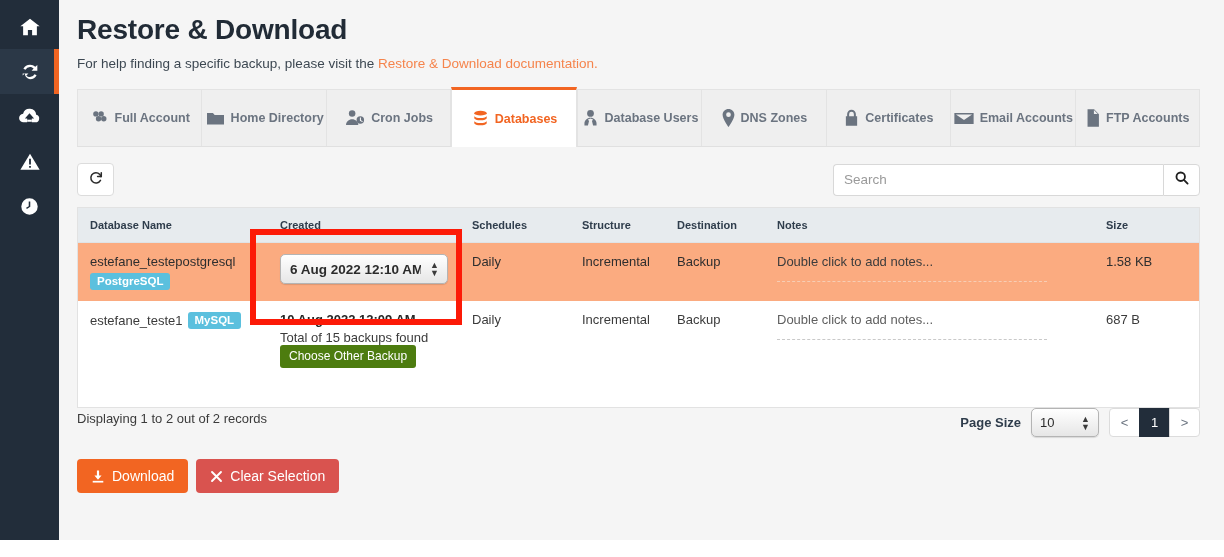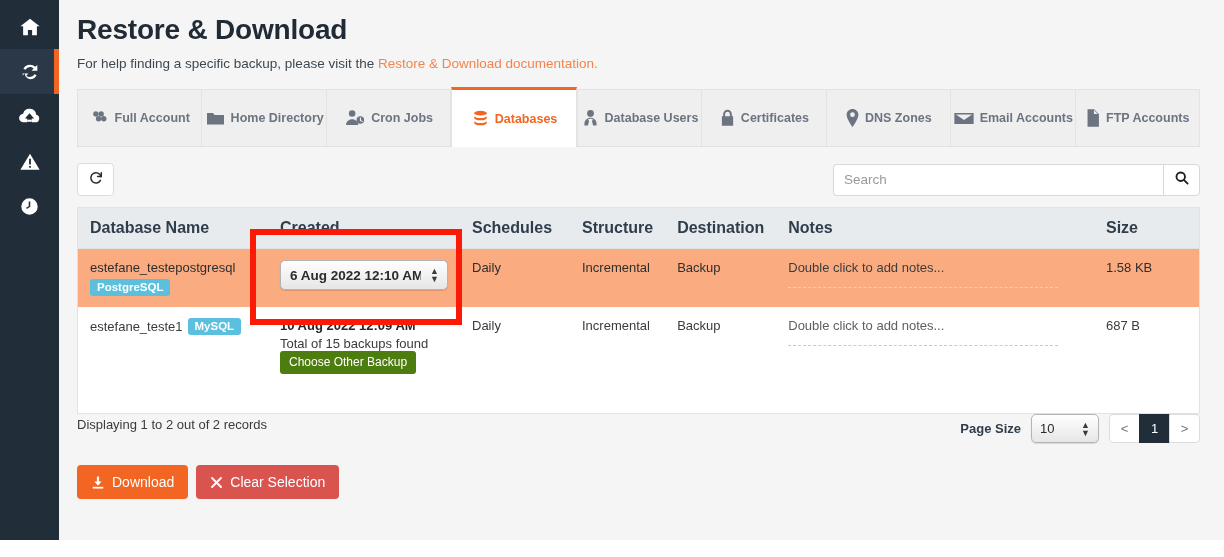--- a/index.html
+++ b/index.html
@@ -148,21 +148,21 @@
 
   
   .table-wrap {
     background: #fff;
     border: 1px solid #e2e2e2;
   }
   table { width: 100%; border-collapse: collapse; }
   thead th {
     background: #e7ebee;
     text-align: left;
-    font-size: 16px;
+    font-size: 11px;
     font-weight: bold;
     color: #2f3d4c;
     padding: 11px 12px;
     border-bottom: 1px solid #dfe3e6;
     white-space: nowrap;
   }
   tbody td {
     font-size: 13px;
     color: #3b3b3b;
     padding: 11px 12px;
@@ -405,34 +405,34 @@
           <svg width="19" height="19" viewBox="0 0 22 22" fill="#6b7480">
               <circle cx="11" cy="5.2" r="3.9"></circle>
               <path d="M11 10c-3.8 0-7 2.9-7 6.6V19h4l1.3-5.1-1.3-1.7 3-1.2 3 1.2-1.3 1.7L14 19h4v-2.4c0-3.7-3.2-6.6-7-6.6z"></path>
             </svg>
         </span>
         <span>Database Users</span>
       </div>
 
       <div class="tab">
         <span class="tab-ico">
+          <svg width="15" height="20" viewBox="0 0 16 22" fill="#6b7480">
+              <path d="M8 1C4.4 1 1.5 3.9 1.5 7.5 1.5 12.4 8 21 8 21s6.5-8.6 6.5-13.5C14.5 3.9 11.6 1 8 1zm0 9a2.6 2.6 0 1 1 0-5.2A2.6 2.6 0 0 1 8 10z"></path>
+            </svg>
+        </span>
+        <span>DNS Zones</span>
+      </div>
+
+      <div class="tab">
+        <span class="tab-ico">
           <svg width="17" height="20" viewBox="0 0 18 22" fill="#6b7480">
               <path d="M4.2 9V6.6a4.8 4.8 0 0 1 9.6 0V9h1.4v10.5H2.8V9h1.4zm2.2 0h5.2V6.6a2.6 2.6 0 1 0-5.2 0V9z"></path>
             </svg>
         </span>
         <span>Certificates</span>
-      </div>
-
-      <div class="tab">
-        <span class="tab-ico">
-          <svg width="15" height="20" viewBox="0 0 16 22" fill="#6b7480">
-              <path d="M8 1C4.4 1 1.5 3.9 1.5 7.5 1.5 12.4 8 21 8 21s6.5-8.6 6.5-13.5C14.5 3.9 11.6 1 8 1zm0 9a2.6 2.6 0 1 1 0-5.2A2.6 2.6 0 0 1 8 10z"></path>
-            </svg>
-        </span>
-        <span>DNS Zones</span>
       </div>
 
       <div class="tab">
         <span class="tab-ico">
           <svg width="22" height="17" viewBox="0 0 24 18" fill="#6b7480">
               <path d="M1.5 3h21v12h-21V3zm1.7 1.6L12 10.6l8.8-6H3.2z"></path>
             </svg>
         </span>
         <span>Email Accounts</span>
       </div>

